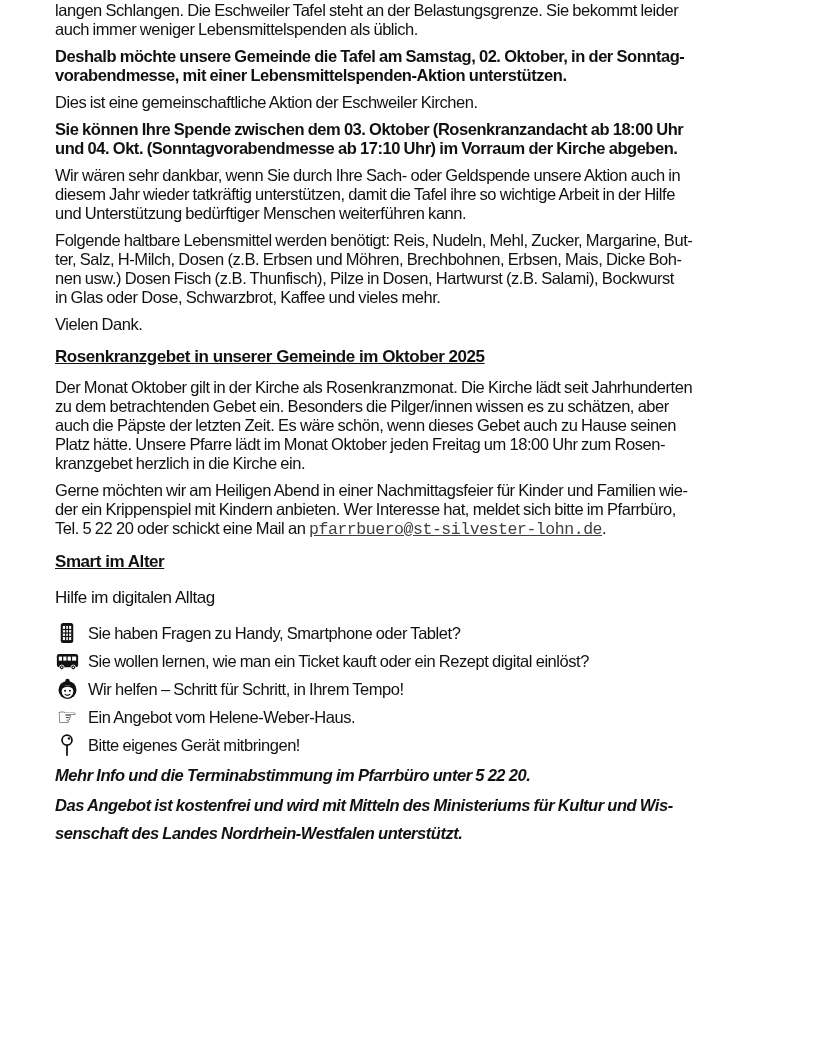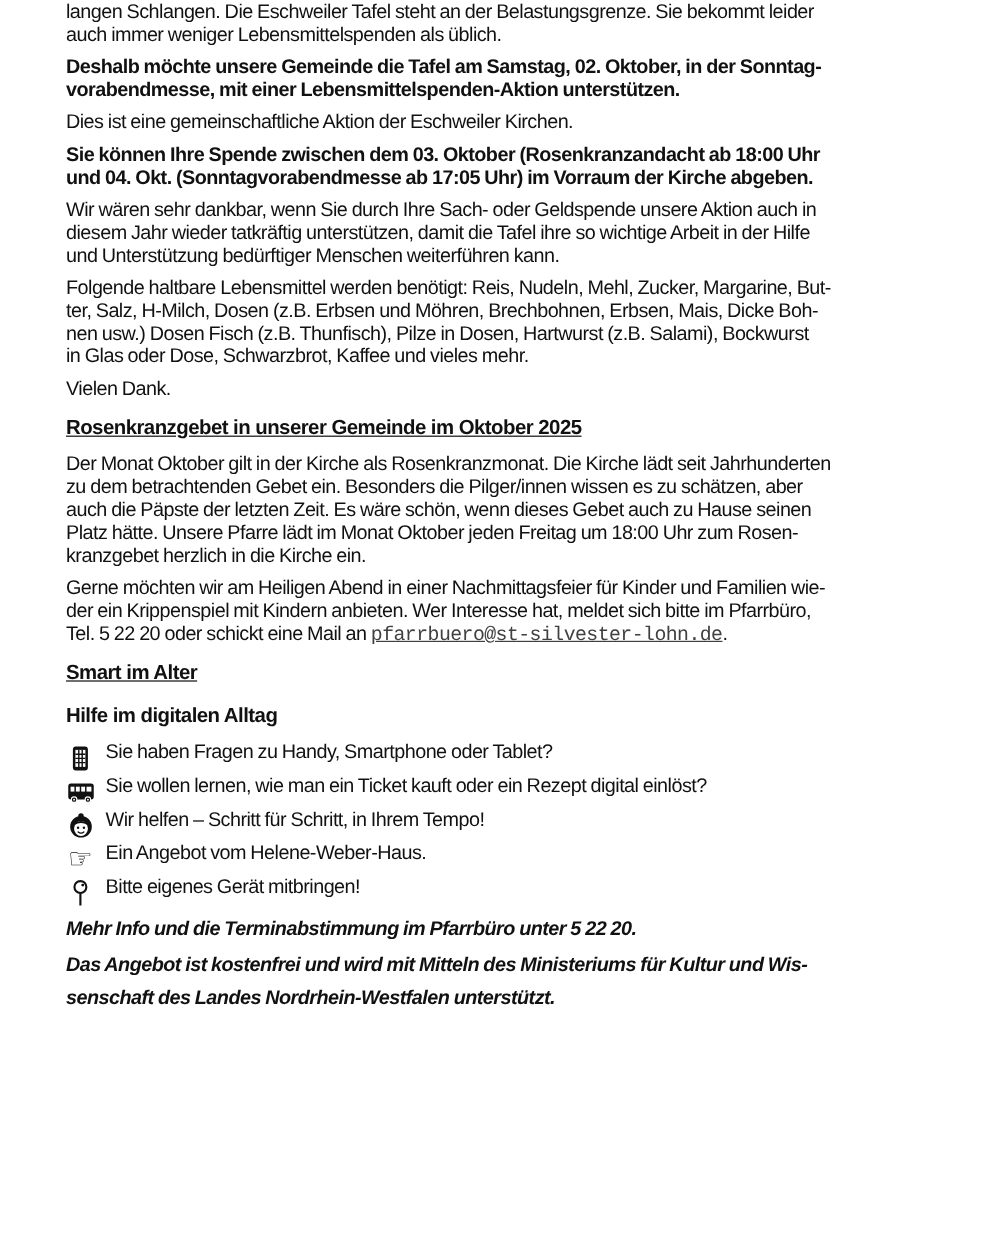--- a/index.html
+++ b/index.html
@@ -36,32 +36,33 @@
     letter-spacing: -0.45px;
     font-weight: bold;
     text-decoration: underline;
     white-space: pre-line;
   }
   .subheading {
     margin: 10px 0 8px 0;
     font-size: 17px;
     line-height: 26px;
     letter-spacing: -0.45px;
-    font-weight: bold;
+    font-weight: normal;
     white-space: pre-line;
   }
   .email-link {
     color: #404040;
     text-decoration: underline;
     cursor: pointer;
     font-family: Liberation Mono, monospace;
   }
   .bullets { margin: 2px 0 0 0; }
   .bullet-row {
     display: flex;
+    align-items: center;
     height: 28px;
   }
   .bullet-icon {
     width: 24px;
     flex: 0 0 24px;
     display: inline-flex;
     align-items: center;
     justify-content: center;
   }
   .bullet-icon svg { display: block; }
@@ -95,21 +96,21 @@
 
   <p class="para">langen Schlangen. Die Eschweiler Tafel steht an der Belastungsgrenze. Sie bekommt leider
 auch immer weniger Lebensmittelspenden als üblich.</p>
 
   <p class="para bold">Deshalb möchte unsere Gemeinde die Tafel am Samstag, 02. Oktober, in der Sonntag-
 vorabendmesse, mit einer Lebensmittelspenden-Aktion unterstützen.</p>
 
   <p class="para">Dies ist eine gemeinschaftliche Aktion der Eschweiler Kirchen.</p>
 
   <p class="para bold">Sie können Ihre Spende zwischen dem 03. Oktober (Rosenkranzandacht ab 18:00 Uhr
-und 04. Okt. (Sonntagvorabendmesse ab 17:05 Uhr) im Vorraum der Kirche abgeben.</p>
+und 04. Okt. (Sonntagvorabendmesse ab 17:10 Uhr) im Vorraum der Kirche abgeben.</p>
 
   <p class="para">Wir wären sehr dankbar, wenn Sie durch Ihre Sach- oder Geldspende unsere Aktion auch in
 diesem Jahr wieder tatkräftig unterstützen, damit die Tafel ihre so wichtige Arbeit in der Hilfe
 und Unterstützung bedürftiger Menschen weiterführen kann.</p>
 
   <p class="para">Folgende haltbare Lebensmittel werden benötigt: Reis, Nudeln, Mehl, Zucker, Margarine, But-
 ter, Salz, H-Milch, Dosen (z.B. Erbsen und Möhren, Brechbohnen, Erbsen, Mais, Dicke Boh-
 nen usw.) Dosen Fisch (z.B. Thunfisch), Pilze in Dosen, Hartwurst (z.B. Salami), Bockwurst
 in Glas oder Dose, Schwarzbrot, Kaffee und vieles mehr.</p>
 

